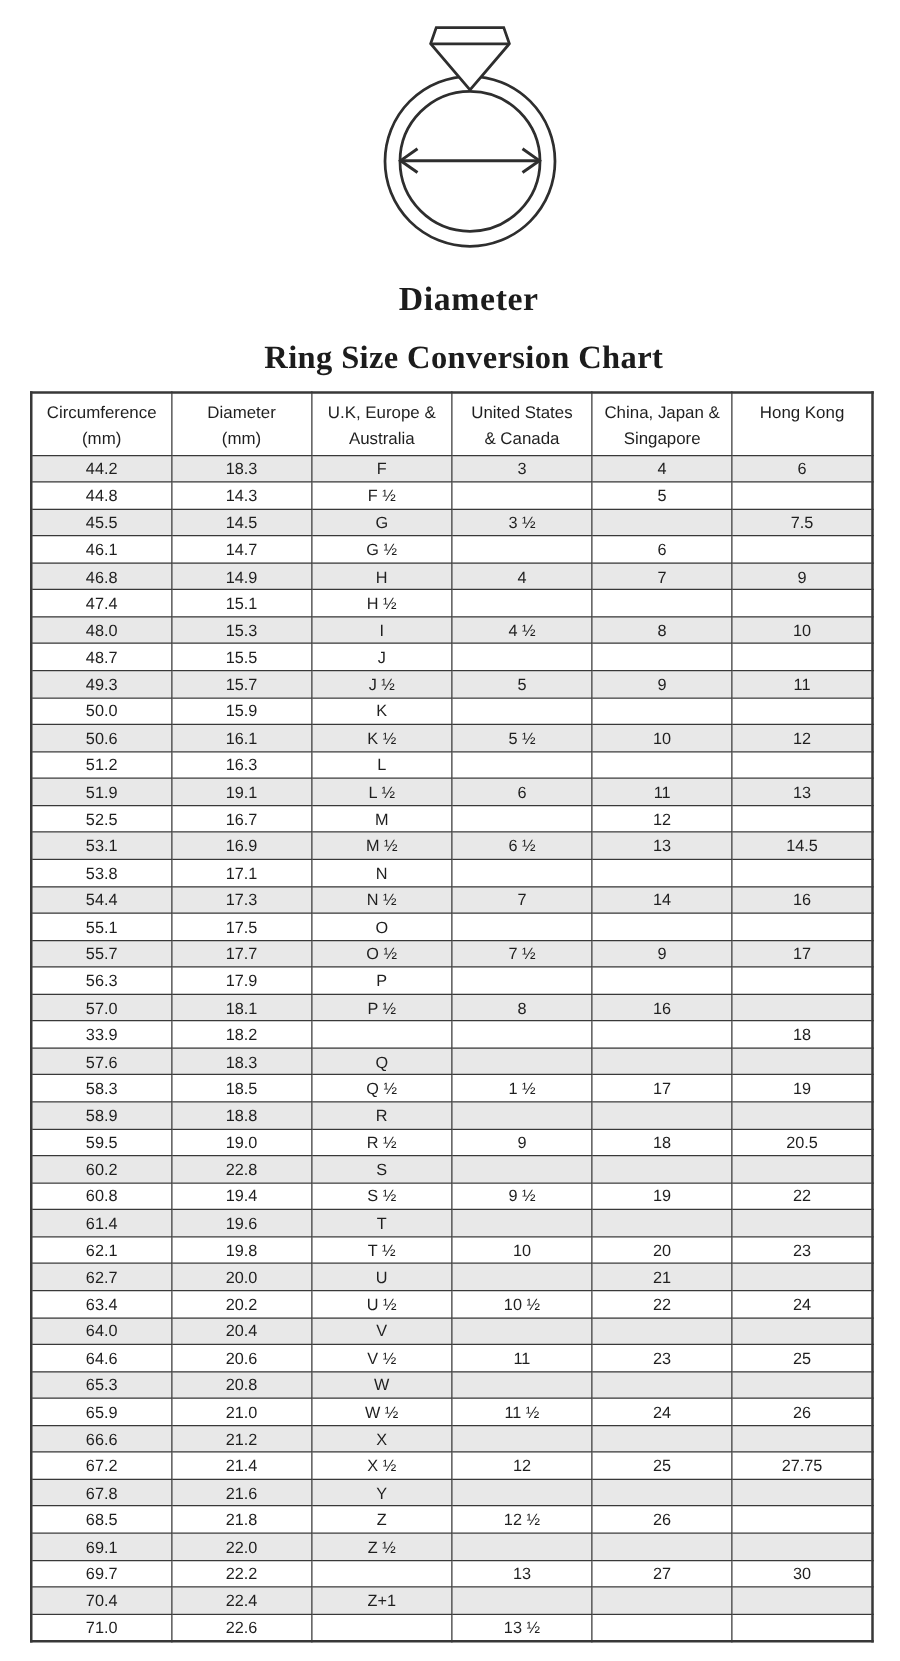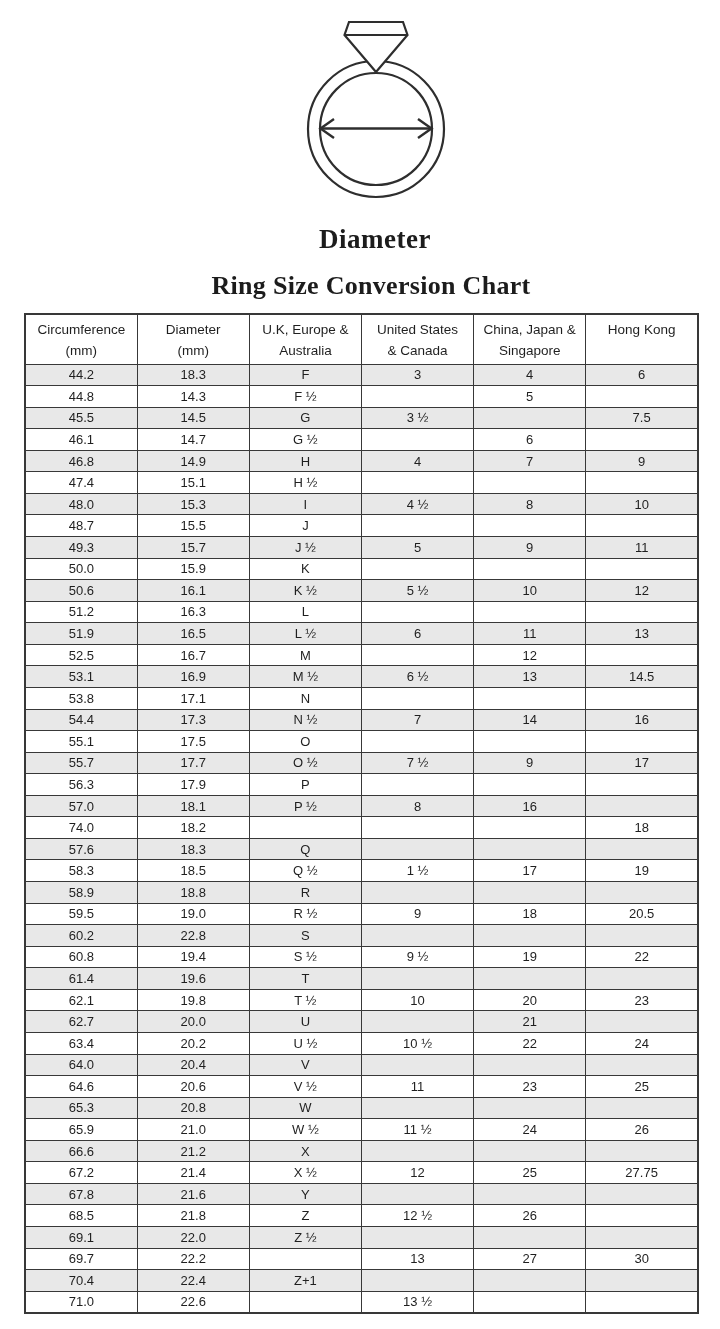--- a/index.html
+++ b/index.html
@@ -219,21 +219,21 @@
         <tr>
           <td>51.2</td>
           <td>16.3</td>
           <td>L</td>
           <td></td>
           <td></td>
           <td></td>
         </tr>
         <tr class="shaded">
           <td>51.9</td>
-          <td>16.5</td>
+          <td>19.1</td>
           <td>L ½</td>
           <td>6</td>
           <td>11</td>
           <td>13</td>
         </tr>
         <tr>
           <td>52.5</td>
           <td>16.7</td>
           <td>M</td>
           <td></td>
@@ -290,21 +290,21 @@
         </tr>
         <tr class="shaded">
           <td>57.0</td>
           <td>18.1</td>
           <td>P ½</td>
           <td>8</td>
           <td>16</td>
           <td></td>
         </tr>
         <tr>
-          <td>74.0</td>
+          <td>33.9</td>
           <td>18.2</td>
           <td></td>
           <td></td>
           <td></td>
           <td>18</td>
         </tr>
         <tr class="shaded">
           <td>57.6</td>
           <td>18.3</td>
           <td>Q</td>

